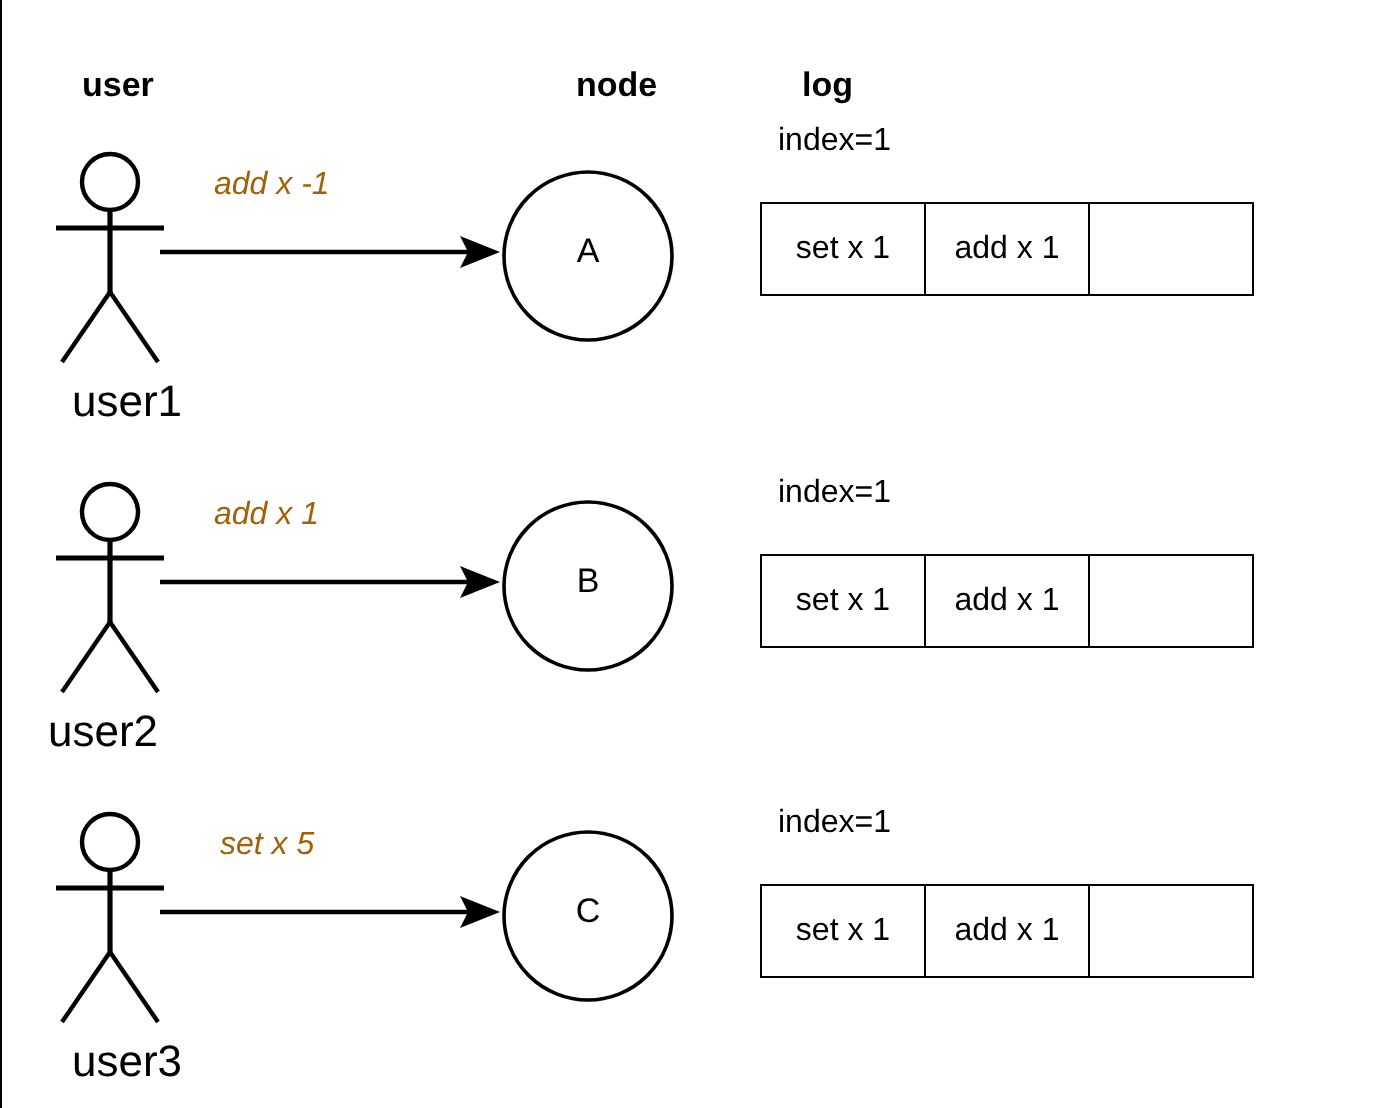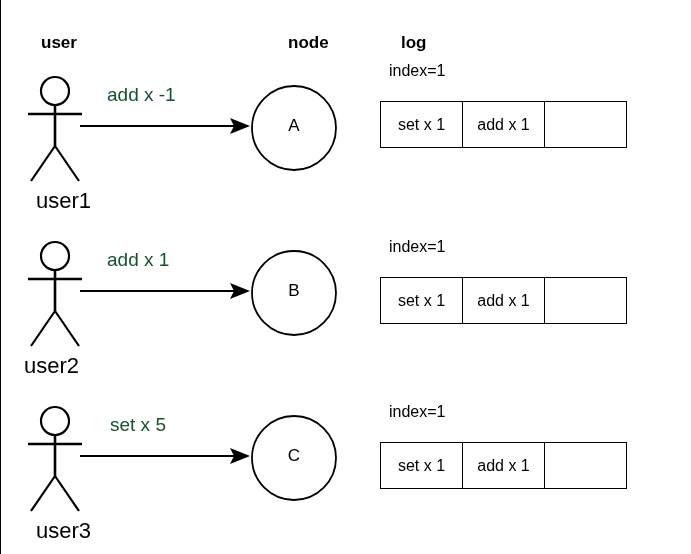--- a/index.html
+++ b/index.html
@@ -49,23 +49,24 @@
     white-space: nowrap;
     text-align: right;
   }
 
   .arrow-svg {
     position: absolute;
     left: 78px;
   }
   .arrow-label {
     position: absolute;
-    font-size: 19px;
-    color: #14532d;
-    white-space: nowrap;
+    font-size: 16px;
+    color: #a16207;
+    white-space: nowrap;
+    font-style: italic;
   }
 
   .node-svg {
     position: absolute;
     left: 250px;
   }
   .node-label {
     position: absolute;
     font-size: 17px;
     color: #000000;

